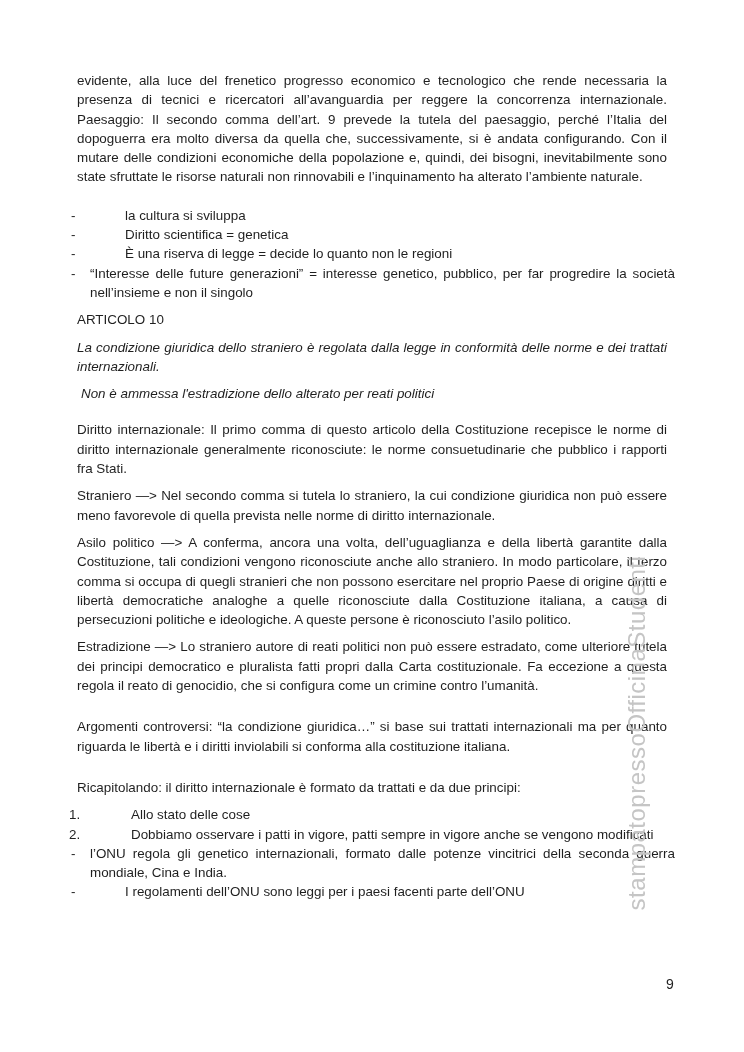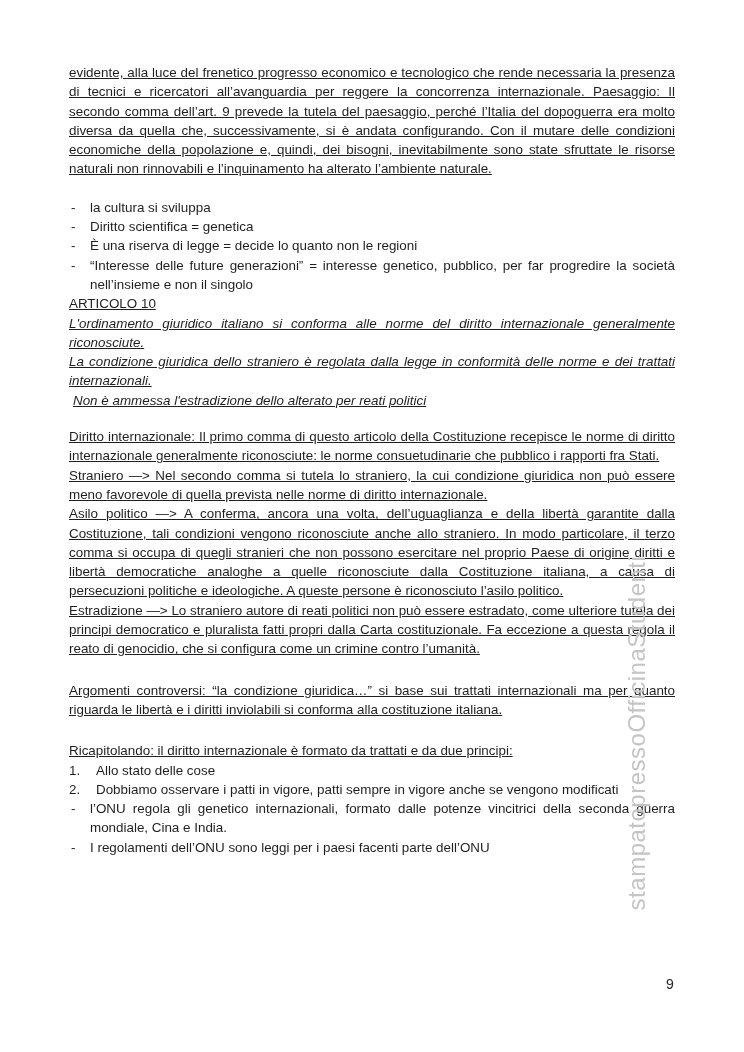--- a/index.html
+++ b/index.html
@@ -15,36 +15,36 @@
     background: #ffffff;
     color: #1f1f1f;
   }
   .content {
     position: absolute;
     left: 69px; top: 63px;
     width: 606px;
     font-size: 13.4px;
     line-height: 19.3px;
   }
-  p { margin: 0; text-decoration: underline; }
+  p { margin: 8px; }
   .just { text-align: justify; }
   .italic { font-style: italic; }
 
   .gap-sm  { margin-bottom: 14px; }
   .gap-md  { margin-bottom: 19px; }
   .gap-lg  { margin-bottom: 22px; }
   .gap-xl  { margin-bottom: 37px; }
   .gap-art { margin-bottom: 17px; }
 
   .dash-list, .num-list { margin: 0; padding: 0; list-style: none; }
   .dash-list li, .num-list li { display: flex; align-items: flex-start; }
   .dash-list .marker { flex: 0 0 19px; padding-left: 2px; }
   .num-list .num { flex: 0 0 27px; }
   .li-text { flex: 1 1 auto; text-align: justify; }
-  .li-text-left { flex: 1 1 auto; }
+  .li-text-left { flex: 1 1 auto; margin-left: 35px; }
 
   .footnote { padding-left: 4px; }
 
   .watermark {
     position: absolute;
     left: 637px; top: 733px;
     transform: translate(-50%, -50%) rotate(-90deg);
     transform-origin: center center;
     font-size: 24px;
     letter-spacing: 0.5px;
@@ -84,21 +84,20 @@
       </li>
       <li>
         <span class="marker">-</span>
         <span class="li-text">“Interesse delle future generazioni” = interesse genetico, pubblico, per far progredire la società nell’insieme e non il singolo</span>
       </li>
     </ul>
 
     <p>ARTICOLO 10</p>
 
     <div class="gap-art">
-      <p class="just italic">L'ordinamento giuridico italiano si conforma alle norme del diritto internazionale generalmente riconosciute.</p>
       <p class="just italic">La condizione giuridica dello straniero è regolata dalla legge in conformità delle norme e dei trattati internazionali.</p>
       <p class="italic footnote">Non è ammessa l'estradizione dello alterato per reati politici</p>
     </div>
 
     <div class="gap-lg">
       <p class="just">Diritto internazionale:  Il primo comma di questo articolo della Costituzione recepisce le norme di diritto internazionale generalmente riconosciute: le norme consuetudinarie che pubblico i rapporti fra Stati.</p>
       <p class="just">Straniero —&gt; Nel secondo comma si tutela lo straniero, la cui condizione giuridica non può essere meno favorevole di quella prevista nelle norme di diritto internazionale.</p>
       <p class="just">Asilo politico —&gt; A conferma, ancora una volta, dell’uguaglianza e della libertà garantite dalla Costituzione, tali condizioni vengono riconosciute anche allo straniero. In modo particolare, il terzo comma si occupa di quegli stranieri che non possono esercitare nel proprio Paese di origine diritti e libertà democratiche analoghe a quelle riconosciute dalla Costituzione italiana, a causa di persecuzioni politiche e ideologiche. A queste persone è riconosciuto l’asilo politico.</p>
       <p class="just">Estradizione —&gt; Lo straniero autore di reati politici non può essere estradato, come ulteriore tutela dei principi democratico e pluralista fatti propri dalla Carta costituzionale. Fa eccezione a questa regola il reato di genocidio, che si configura come un crimine contro l’umanità.</p>
     </div>

